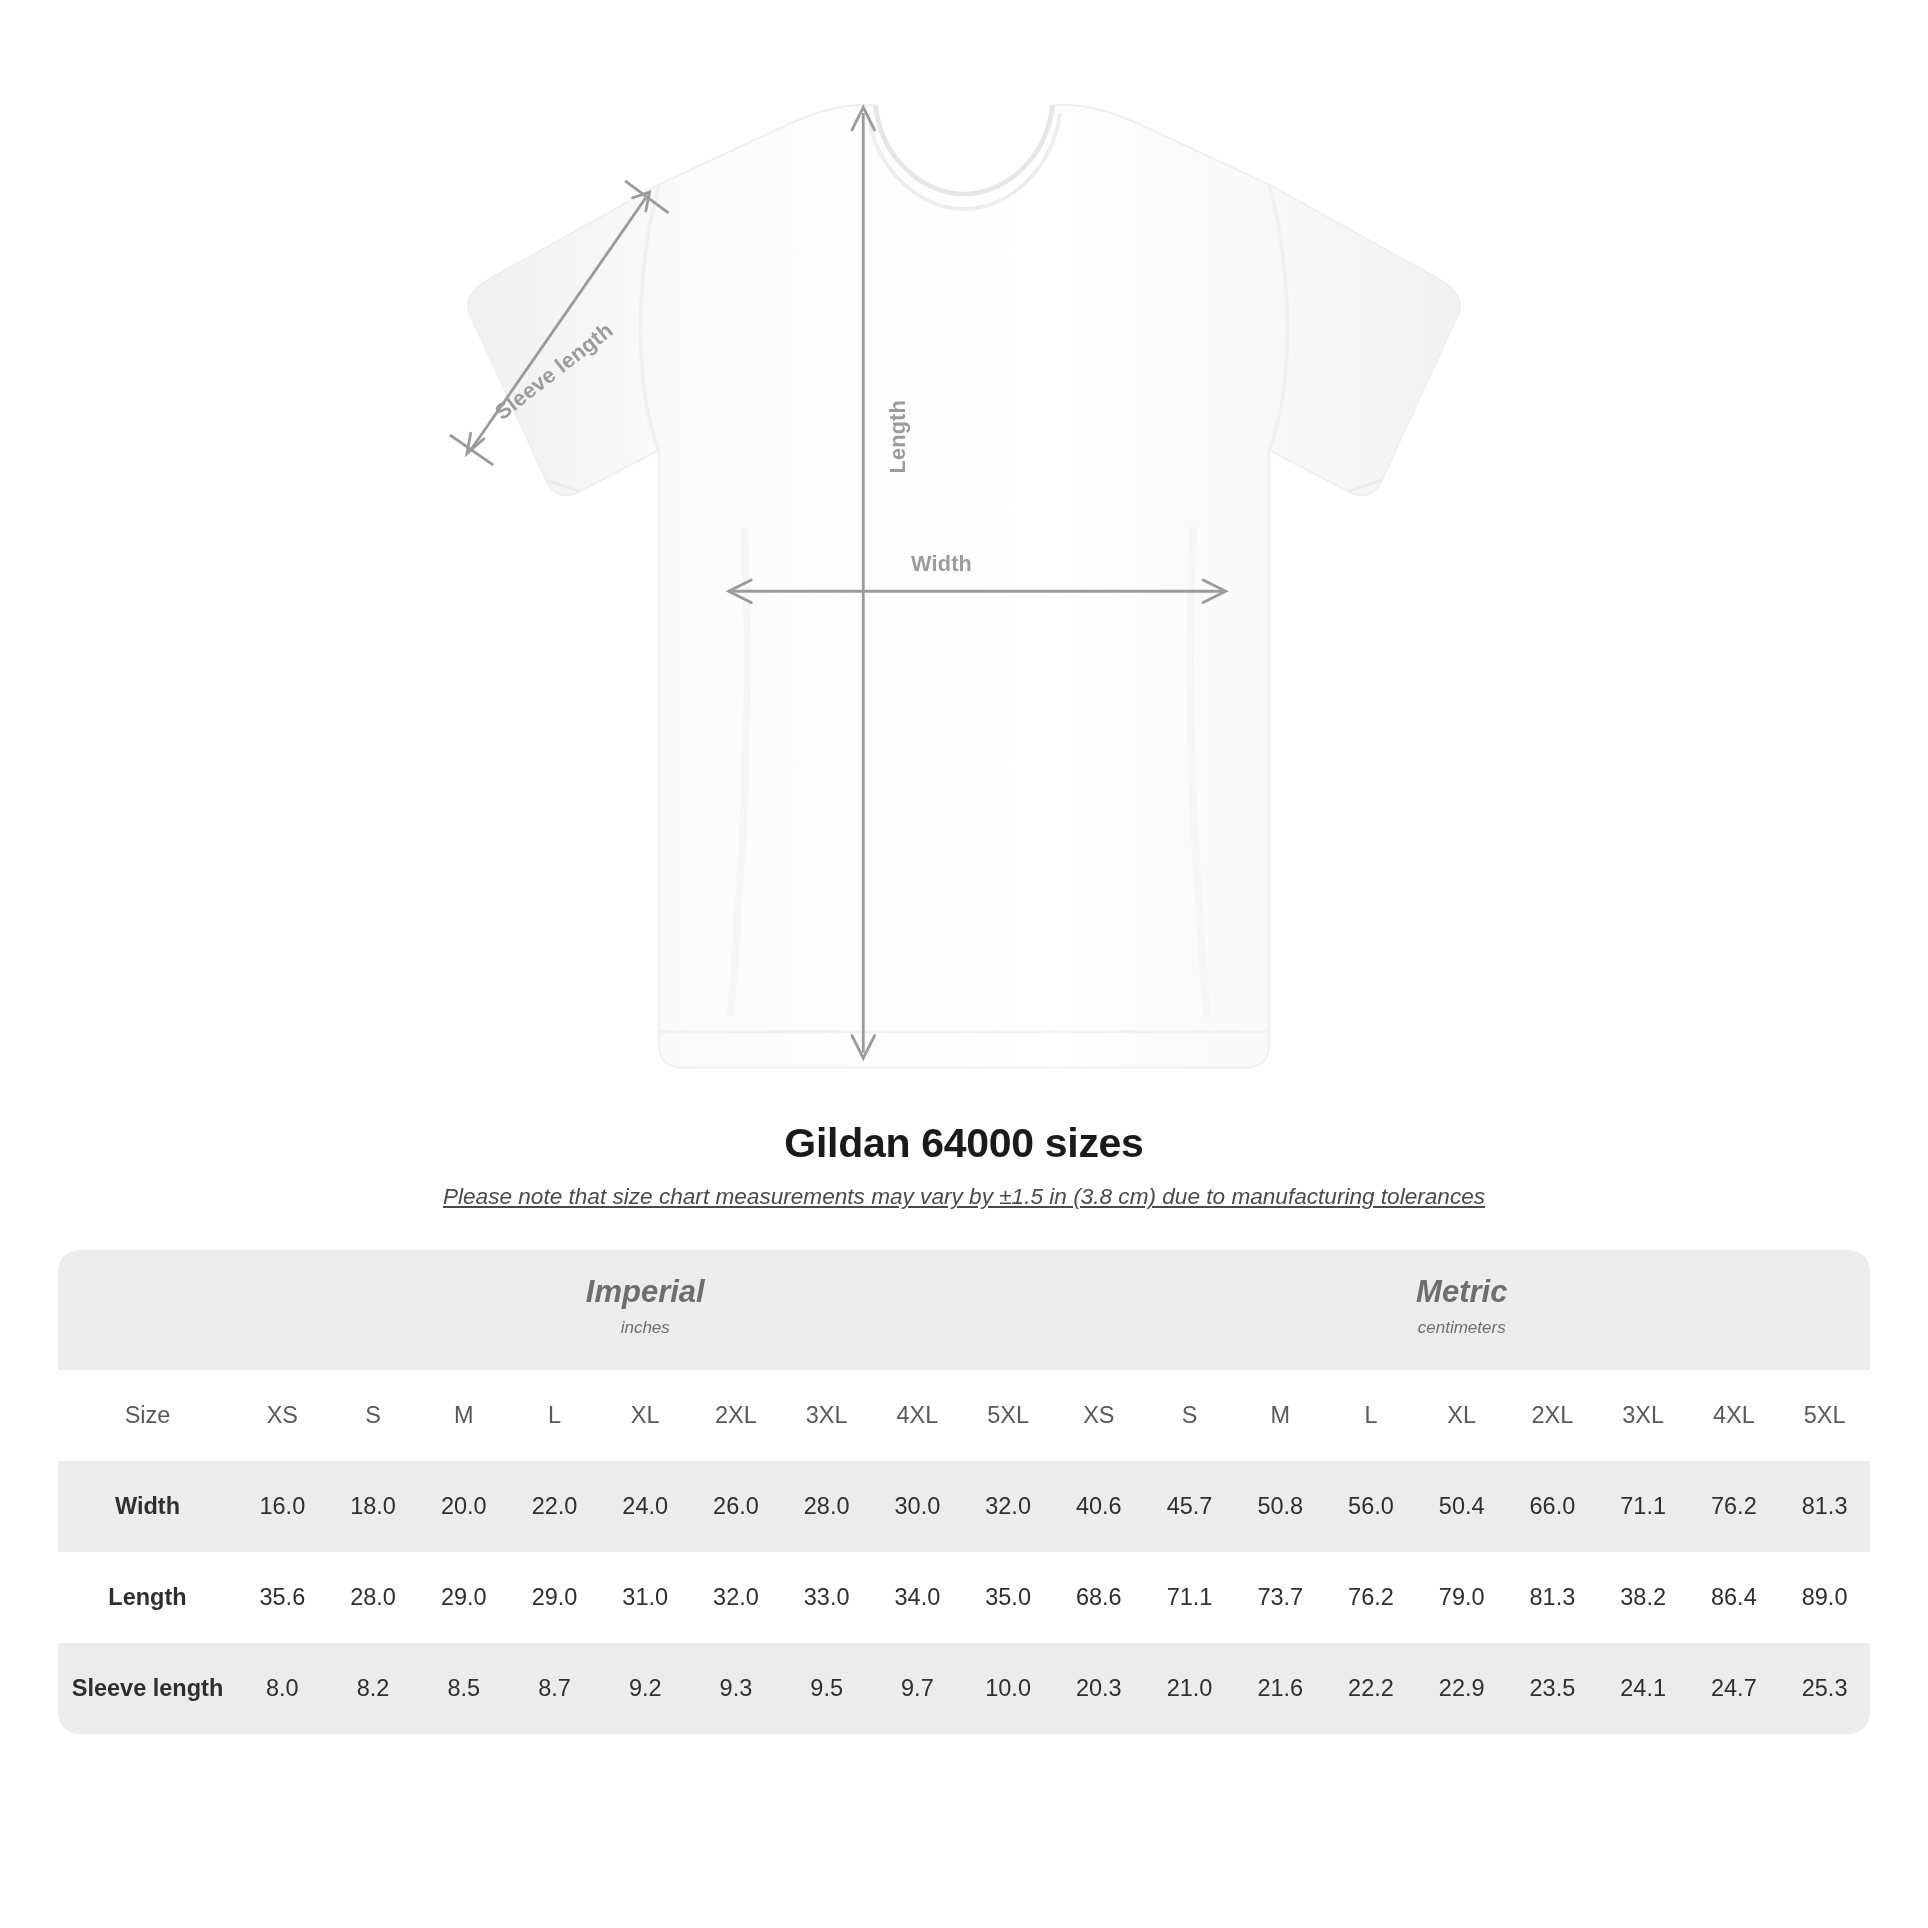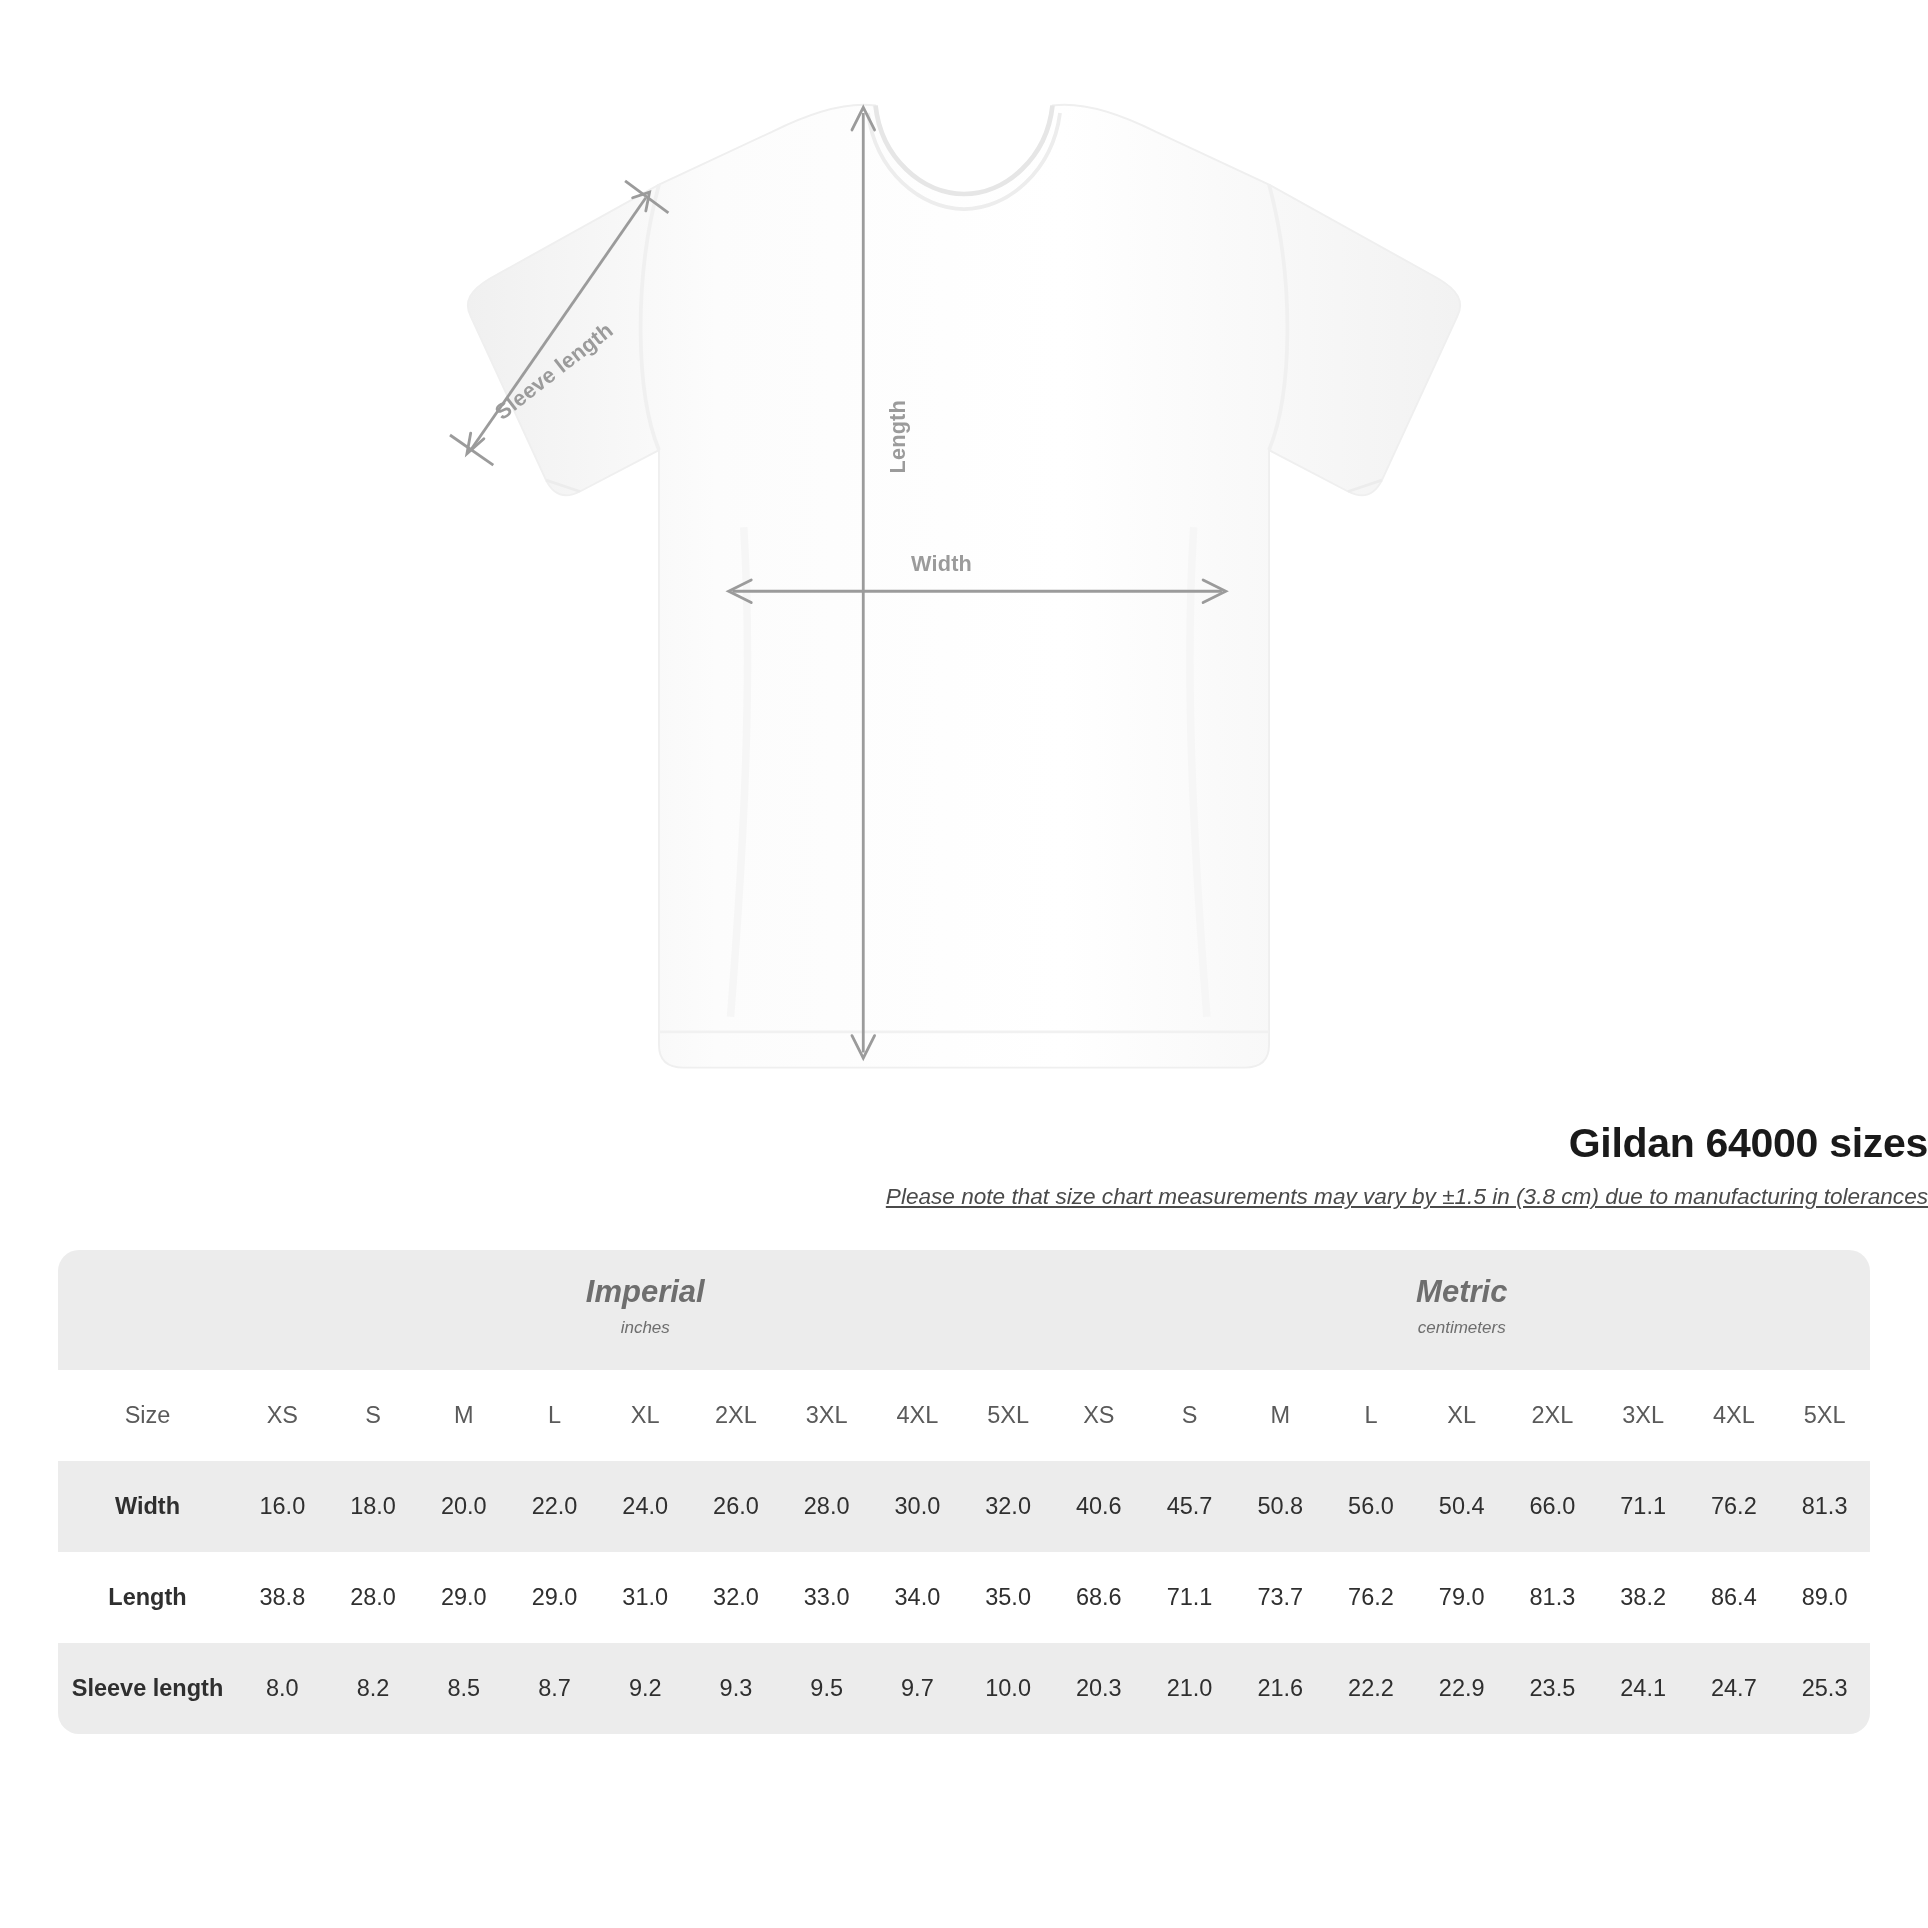--- a/index.html
+++ b/index.html
@@ -38,21 +38,21 @@
     writing-mode: vertical-rl;
     transform: rotate(180deg);
   }
   .dim-label.sleeve {
     transform: rotate(-38deg);
     transform-origin: left top;
   }
 
   
   .title-block {
-    text-align: right;
+    text-align: center;
     margin-top: 9.4px;
   }
   .chart-title {
     font-size: 41px;
     font-weight: bold;
     color: #1a1a1a;
     letter-spacing: -0.3px;
   }
   .chart-note {
     font-size: 22.6px;
@@ -254,21 +254,21 @@
       <td>56.0</td>
       <td>50.4</td>
       <td>66.0</td>
       <td>71.1</td>
       <td>76.2</td>
       <td>81.3</td>
     </tr>
 
     <tr class="data-row plain">
       <td class="row-label">Length</td>
-      <td>38.8</td>
+      <td>35.6</td>
       <td>28.0</td>
       <td>29.0</td>
       <td>29.0</td>
       <td>31.0</td>
       <td>32.0</td>
       <td>33.0</td>
       <td>34.0</td>
       <td>35.0</td>
       <td>68.6</td>
       <td>71.1</td>

